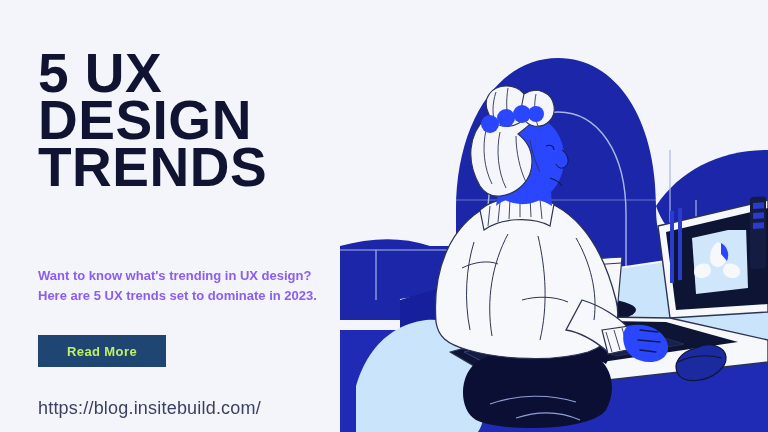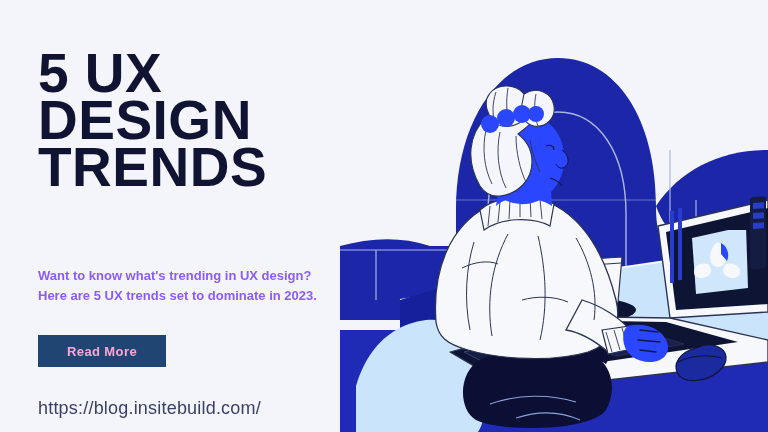--- a/index.html
+++ b/index.html
@@ -31,21 +31,21 @@
     margin:0;
     color:#8b5cf6;
     font-size:13px;
     line-height:20px;
     font-weight:bold;
   }
   #read-more{
     position:absolute;left:38px;top:335px;
     width:128px;height:32px;
     background:#1f4672;
-    color:#f9a8d4;
+    color:#bef264;
     border:none;
     font-size:13px;
     font-weight:bold;
     letter-spacing:0.4px;
     font-family:"Liberation Sans","DejaVu Sans",sans-serif;
     cursor:pointer;
     display:flex;align-items:center;justify-content:center;
   }
   #site-url{
     position:absolute;left:38px;top:398px;

